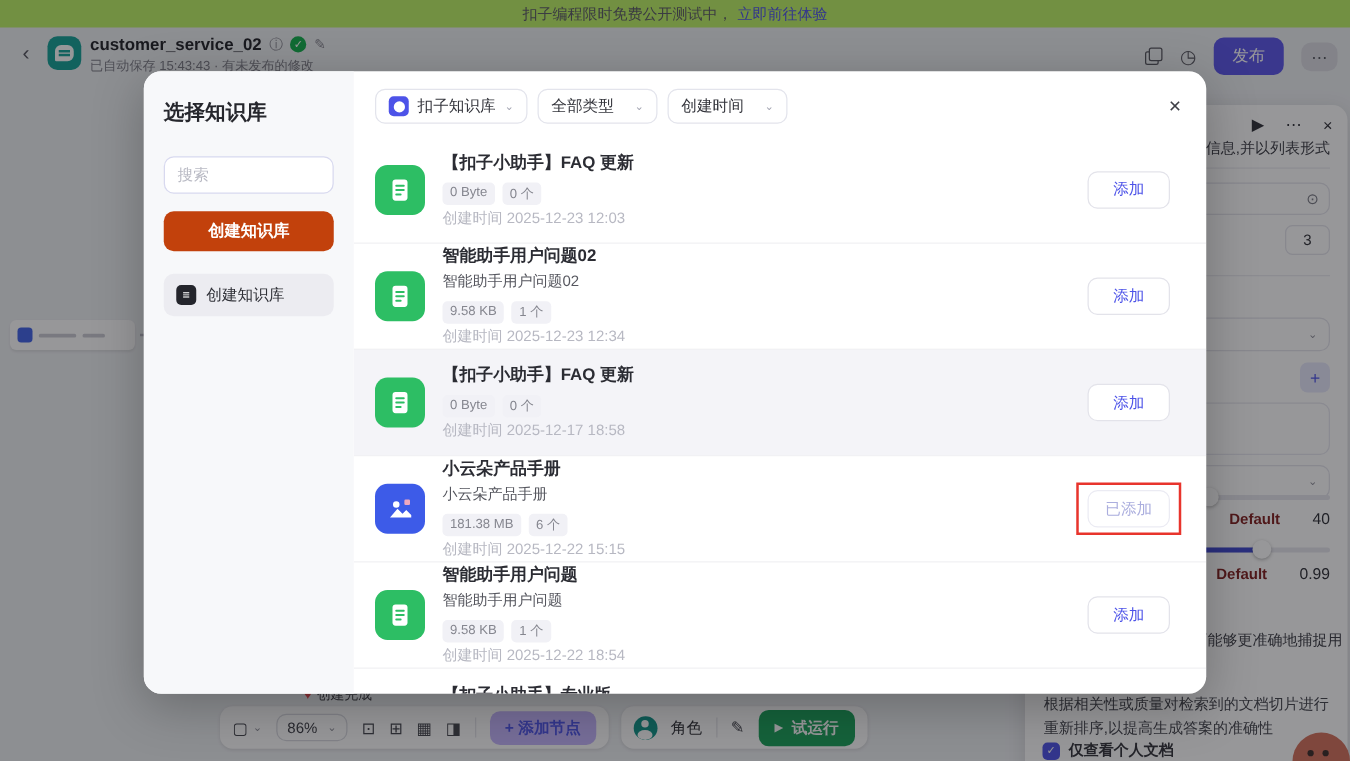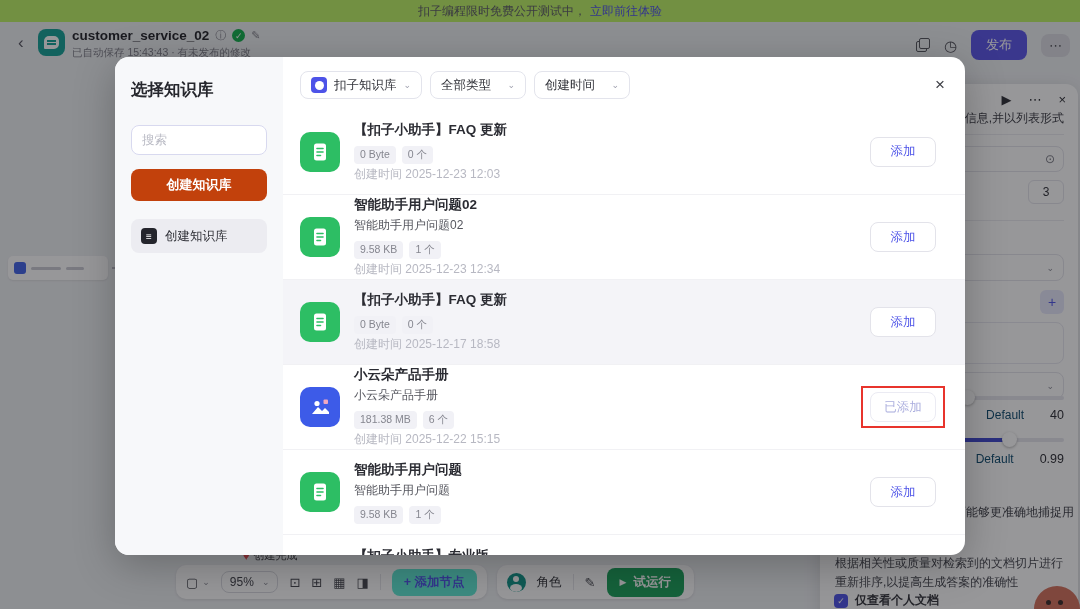--- a/index.html
+++ b/index.html
@@ -53,21 +53,21 @@
 
   
   .toolbar { position:absolute; left:176px; top:565px; display:flex; gap:10px; z-index:1; }
   .tb-pill { background:#fff; border-radius:10px; height:34px; display:flex; align-items:center;
     gap:11px; padding:0 10px; box-shadow:0 1px 3px rgba(0,0,0,.1); }
   .tb-ic { font-size:13px; color:#45464e; line-height:1; }
   .tb-chev { font-size:9px; color:#8c8d97; margin-left:-7px; }
   .zoom-pill { border:1px solid #d9dae0; border-radius:8px; font-size:12px; color:#3c3d45;
     padding:3px 8px; display:flex; align-items:center; gap:8px; }
   .vdiv { width:1px; height:16px; background:#e4e4e9; }
-  .add-node-btn { background:#5eead4; color:#4d53e8; font-size:12.5px; font-weight:bold;
+  .add-node-btn { background:#c4b5fd; color:#4d53e8; font-size:12.5px; font-weight:bold;
     border-radius:8px; padding:5px 12px; white-space:nowrap; }
   .avatar-person { width:19px; height:19px; border-radius:50%; background:#0d9488; position:relative; overflow:hidden; }
   .avatar-person::before { content:""; position:absolute; left:6.5px; top:3.5px; width:6px; height:6px;
     border-radius:50%; background:#fff; }
   .avatar-person::after { content:""; position:absolute; left:3.5px; top:11px; width:12px; height:8px;
     border-radius:50%; background:#fff; }
   .role-label { font-size:12.5px; color:#2f3036; }
   .i-wand { font-size:13px; color:#45464e; }
   .run-btn { background:#18a058; color:#fff; border-radius:8px; padding:6px 13px; font-size:12.5px;
     font-weight:bold; display:flex; align-items:center; gap:7px; }
@@ -95,21 +95,21 @@
     border-radius:8px; display:flex; align-items:center; justify-content:flex-end; padding:0 9px; }
   .p-select .chv { font-size:9px; color:#8c8d97; }
   .p-plus { position:absolute; top:206px; right:14px; width:24px; height:24px; background:#e7e8fc;
     color:#4d53e8; border-radius:6px; font-size:14px; display:flex; align-items:center; justify-content:center; }
   .p-box { position:absolute; top:238px; left:14px; right:14px; height:42px; border:1px solid #e8e8f0; border-radius:8px; }
   .p-slider { position:absolute; left:14px; right:14px; height:4px; background:#e7e7ee; border-radius:2px; }
   .p-slider .fill { height:4px; background:#3d47cf; border-radius:2px; }
   .p-slider .knob { position:absolute; top:-6px; width:15px; height:15px; background:#fff; border-radius:50%;
     box-shadow:0 1px 3px rgba(0,0,0,.3); }
   .sl-labels { position:absolute; right:14px; display:flex; align-items:center; }
-  .sl-labels .dflt { font-size:12px; color:#0c4a6e; margin-right:26px; }
+  .sl-labels .dflt { font-size:12px; color:#7f1d1d; margin-right:26px;font-weight:bold; }
   .sl-labels .val { font-size:12.5px; color:#2c2d34; }
   .p-frag2 { position:absolute; top:420px; right:4px; font-size:12px; color:#3b3c44; white-space:nowrap; }
   .p-rerank { position:absolute; top:470px; left:15px; right:10px; font-size:12px; color:#45464e; line-height:1.6; }
   .p-personal { position:absolute; top:508px; left:14px; display:flex; align-items:center; gap:7px; }
   .chk { width:14px; height:14px; border-radius:4px; background:#4d53e8; color:#fff; font-size:9px;
     display:flex; align-items:center; justify-content:center; }
   .p-personal .lbl { font-size:12px; font-weight:bold; color:#32333a; }
   .mascot { position:absolute; left:214px; top:502px; width:46px; height:46px; border-radius:50%;
     background:#d4705c; }
   .mascot::before { content:""; position:absolute; left:12px; top:14px; width:5px; height:5px;
@@ -210,21 +210,21 @@
   <div class="canvas-toast">
     <span class="heart">♥</span>
     <span>创建完成</span>
   </div>
 
   <div class="toolbar">
     <div class="tb-pill">
       <span class="tb-ic">▢</span>
       <span class="tb-chev">⌄</span>
       <span class="zoom-pill">
-        <span>95%</span>
+        <span>86%</span>
         <span class="tb-chev" style="margin-left:0">⌄</span>
       </span>
       <span class="tb-ic">⊡</span>
       <span class="tb-ic">⊞</span>
       <span class="tb-ic">▦</span>
       <span class="tb-ic">◨</span>
       <span class="vdiv"></span>
       <span class="add-node-btn">+ 添加节点</span>
     </div>
     <div class="tb-pill">
@@ -430,20 +430,21 @@
       </svg>
 
     </div>
     <div class="kb-mid">
       <div class="kb-title">智能助手用户问题</div>
       <div class="kb-sub">智能助手用户问题</div>
       <div class="kb-badges">
         <span class="b-size">9.58 KB</span>
         <span class="b-count">1 个</span>
       </div>
+      <div class="kb-meta">创建时间 2025-12-22 18:54</div>
     </div>
     <div class="kb-action">
       <button class="kb-add">添加</button>
       
     </div>
   </div>
 
   <div class="kb-row partial">
     <div class="kb-icon ic-doc">
       

